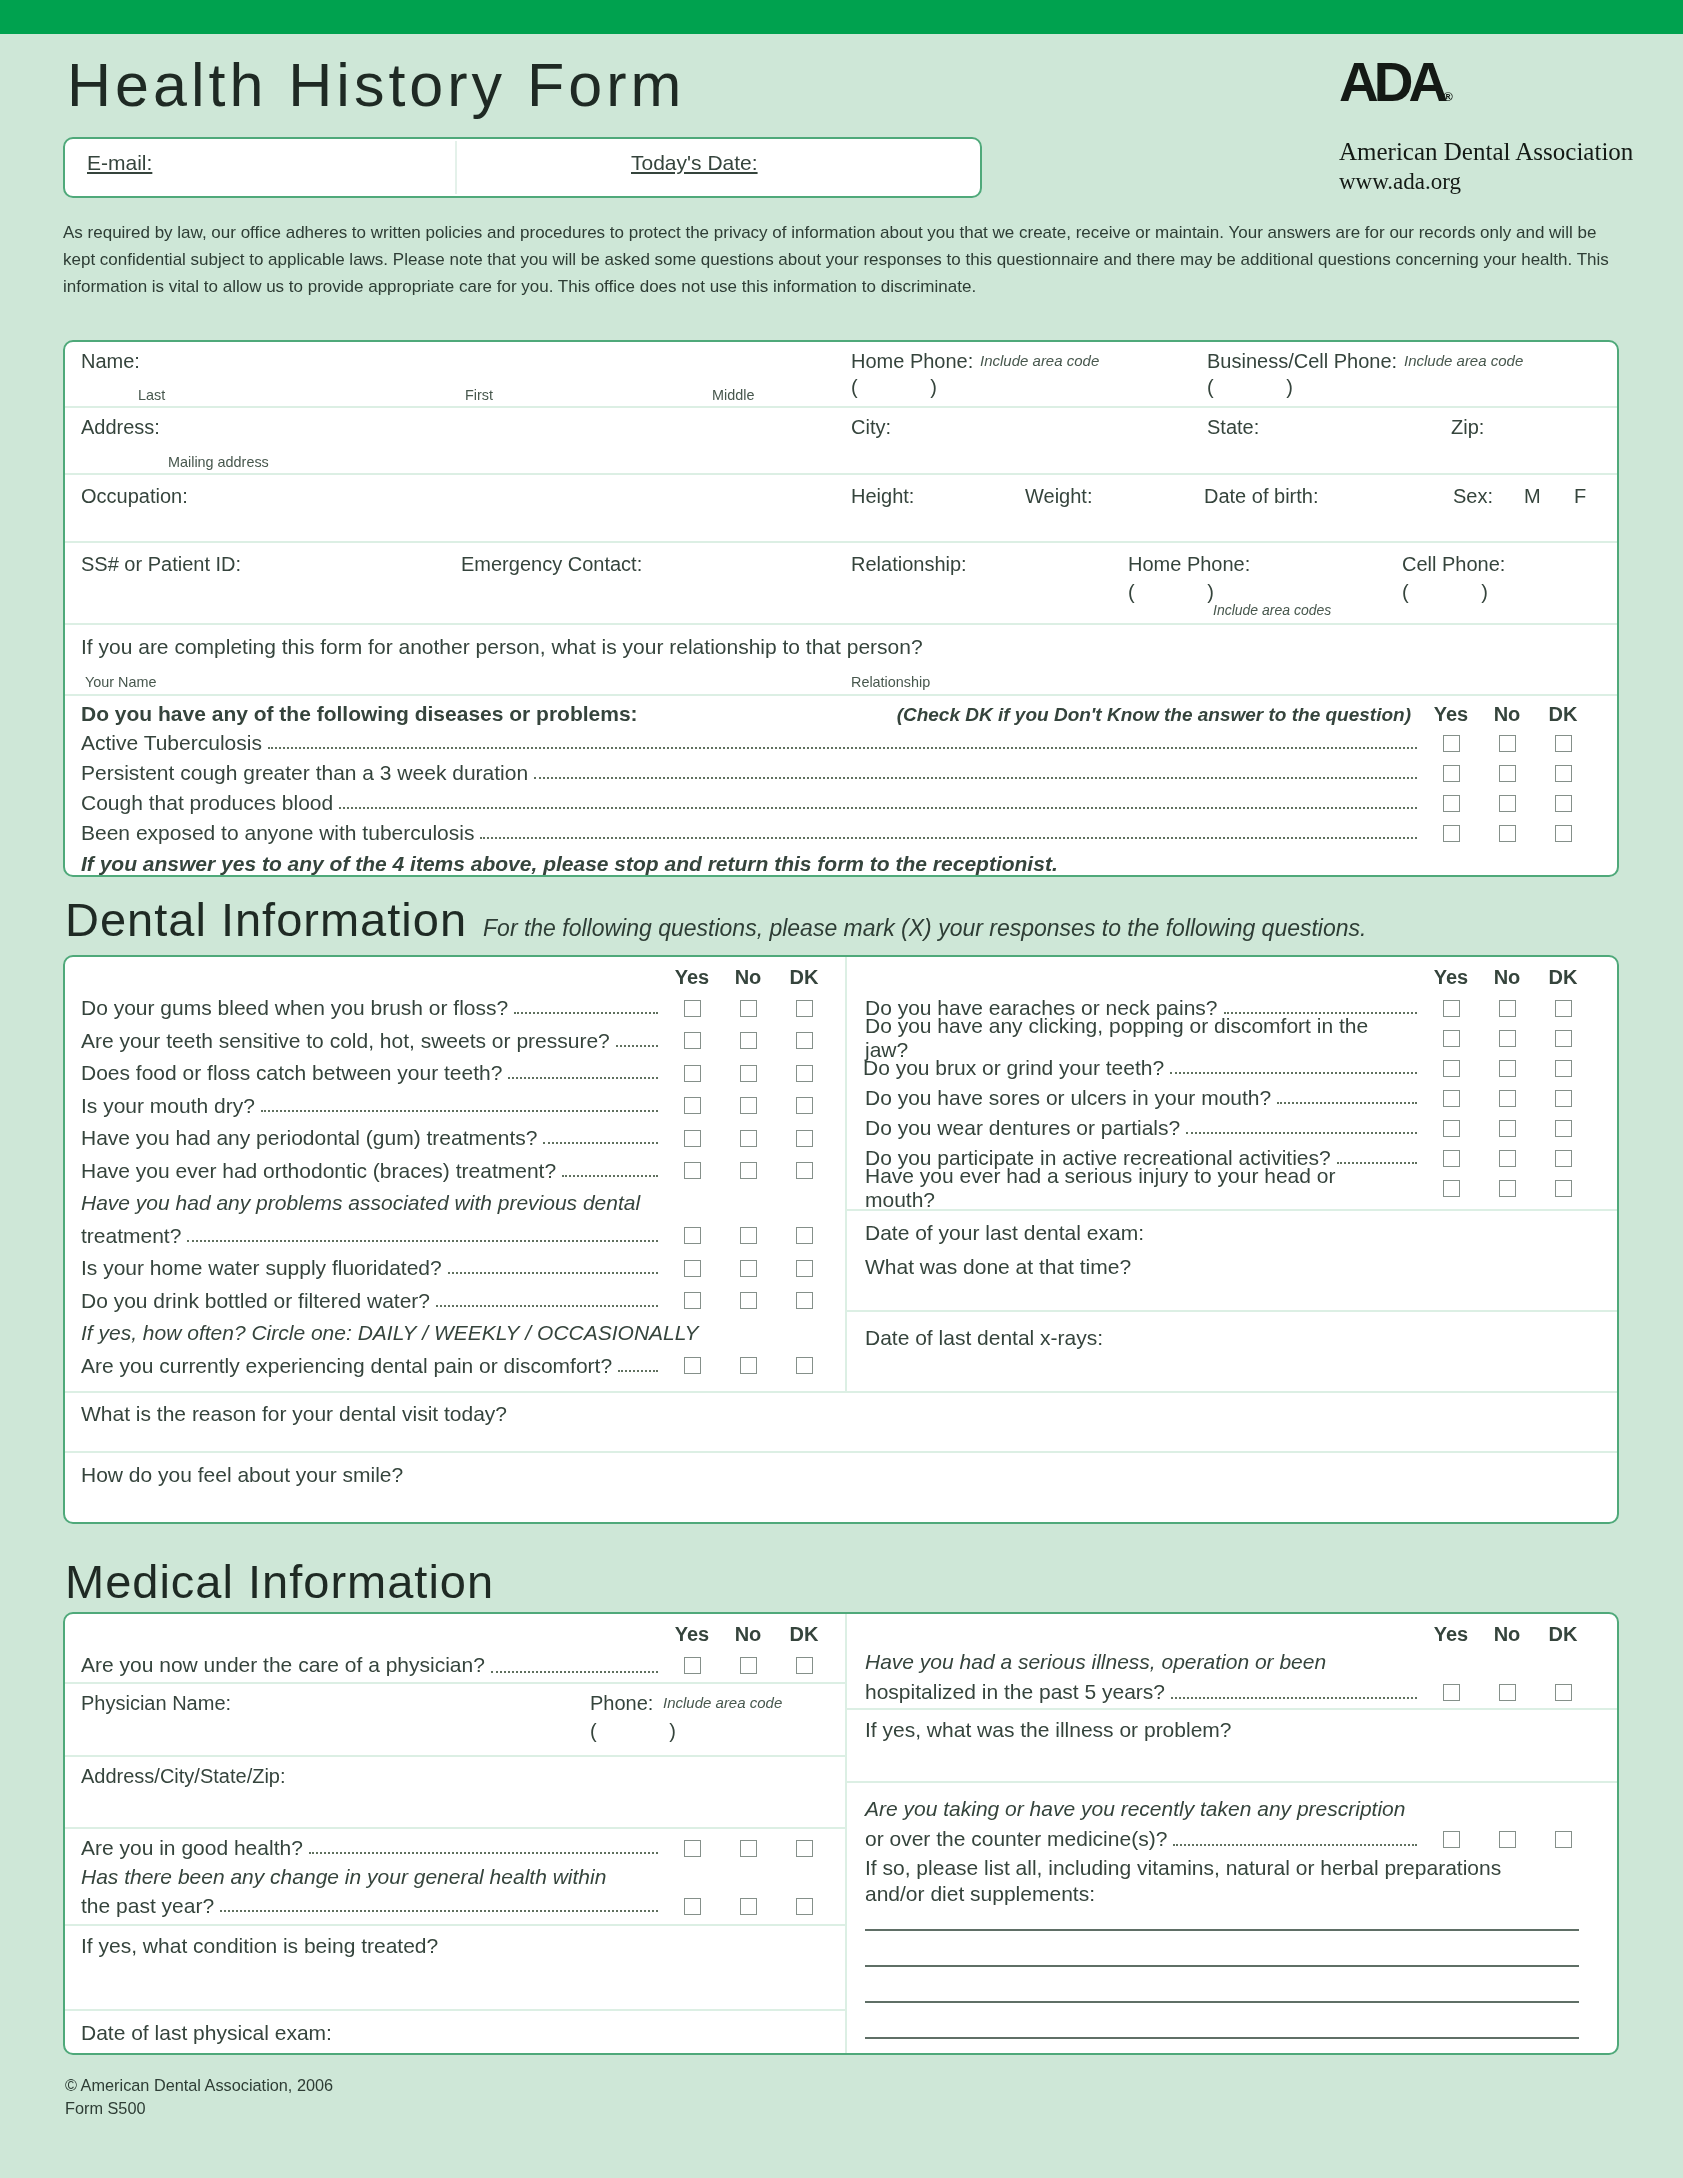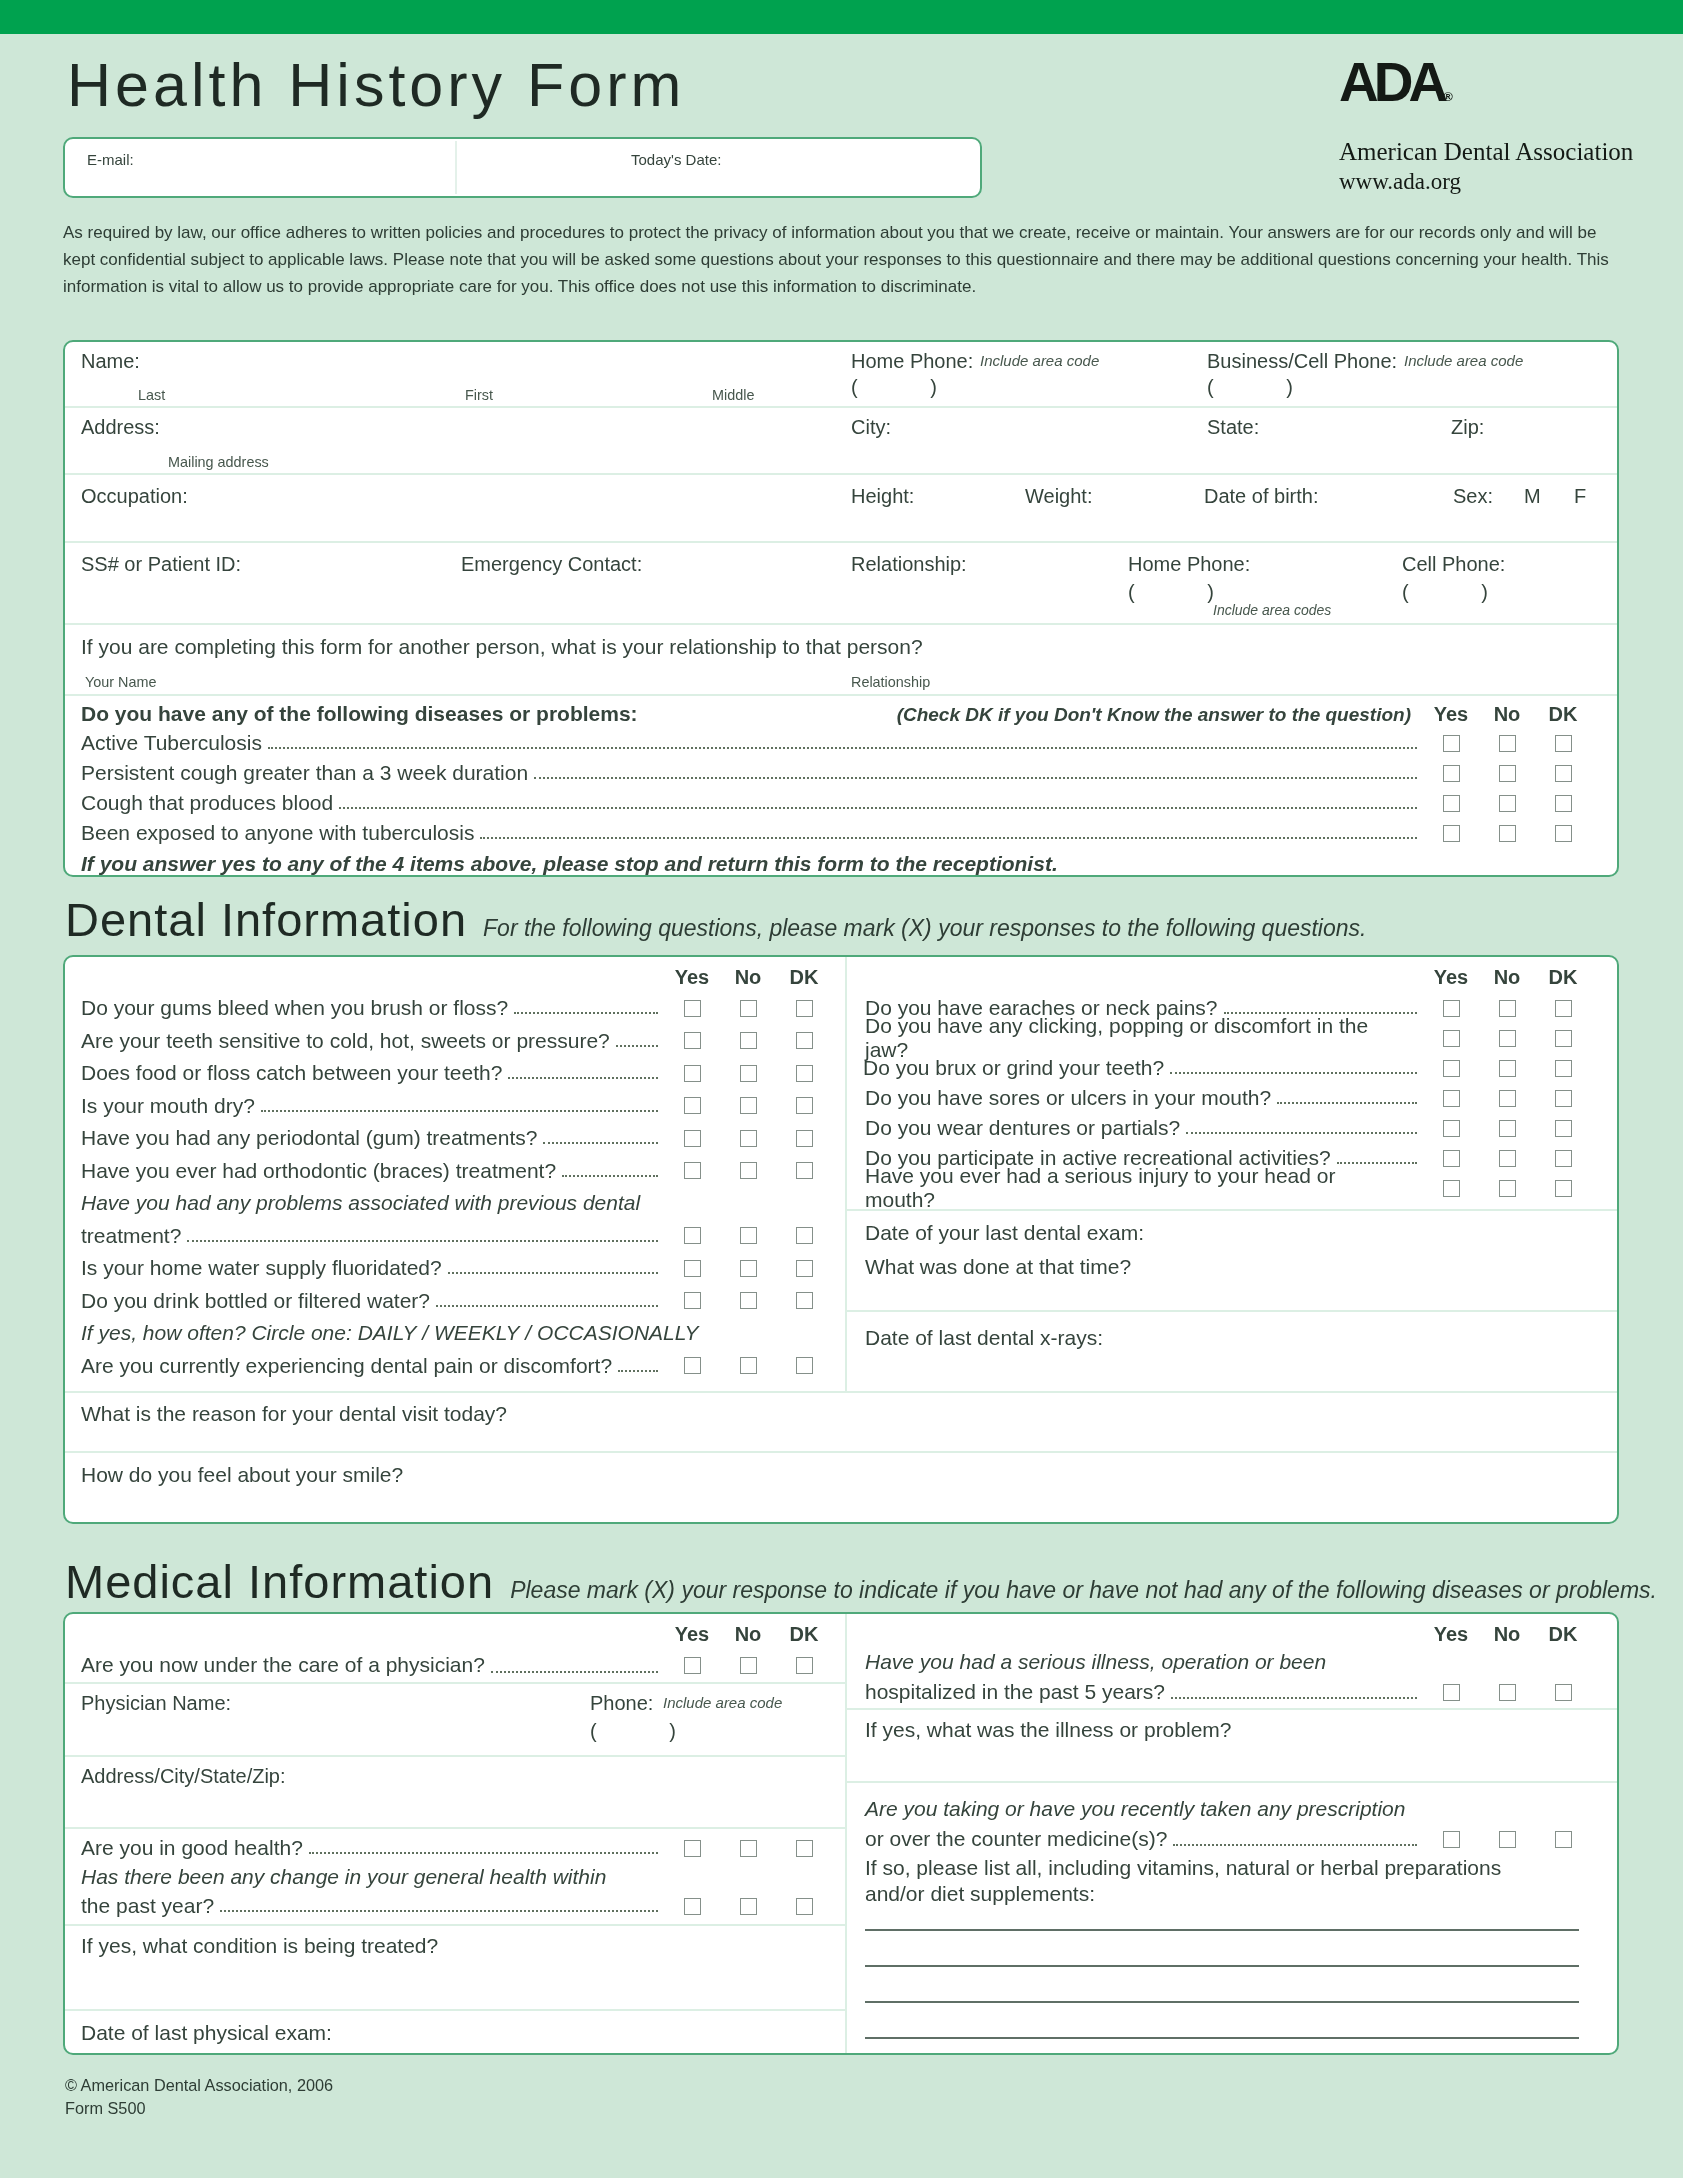--- a/index.html
+++ b/index.html
@@ -13,21 +13,21 @@
 
   .logo{position:absolute;left:1339px;top:55px;width:297px;color:#141a15;}
   .logo .mark{font-size:55px;font-weight:bold;letter-spacing:-5px;line-height:55px;}
   .logo .reg{font-size:13px;vertical-align:baseline;letter-spacing:0;}
   .logo .org{font-family:"Liberation Serif",serif;font-size:25px;margin-top:14px;}
   .logo .url{font-family:"Liberation Serif",serif;font-size:23px;margin-top:3px;}
 
   .emailbox{position:absolute;left:63px;top:137px;width:919px;height:61px;background:#fff;
             border:2.5px solid #4fa97a;border-radius:10px;box-sizing:border-box;}
   .emailbox .vdiv{position:absolute;left:390px;top:2px;bottom:2px;width:2px;background:#e4f1ea;}
-  .emailbox .lab{position:absolute;top:12px;font-size:15px;}
+  .emailbox .lab{position:absolute;top:12px;font-size:21px;text-decoration:underline;}
   #email-label{left:22px;} #date-label{left:566px;}
 
   .intro{position:absolute;left:63px;top:219px;width:1564px;font-size:17px;
          line-height:27px;color:#2e3d35;}
 
   .panel{position:absolute;background:#fff;border:2.5px solid #4fa97a;border-radius:10px;
          box-sizing:border-box;overflow:hidden;}
   #panel-patient{left:63px;top:340px;width:1556px;height:537px;display:flex;flex-direction:column;}
 
   .prow{position:relative;border-top:2px solid #dcefe4;box-sizing:border-box;flex-shrink:0;}
@@ -546,21 +546,20 @@
     <div class="reason-row">
       <span class="lab" style="left:16px;top:9px;font-size:21px;">What is the reason for your dental visit today?</span>
     </div>
     <div class="smile-row">
       <span class="lab" style="left:16px;top:10px;font-size:21px;">How do you feel about your smile?</span>
     </div>
   </div>
 
   <div class="sec-head" id="medical-head">
     <span class="sec-title">Medical Information</span>
-    <span class="sec-sub">Please mark (X) your response to indicate if you have or have not had any of the following diseases or problems.</span>
   </div>
 
   <div class="panel" id="panel-medical">
     <div class="med-wrap">
       <div class="mcol-left">
         <div class="col-heads">
           <span class="hcell">Yes</span>
           <span class="hcell">No</span>
           <span class="hcell">DK</span>
         </div>

